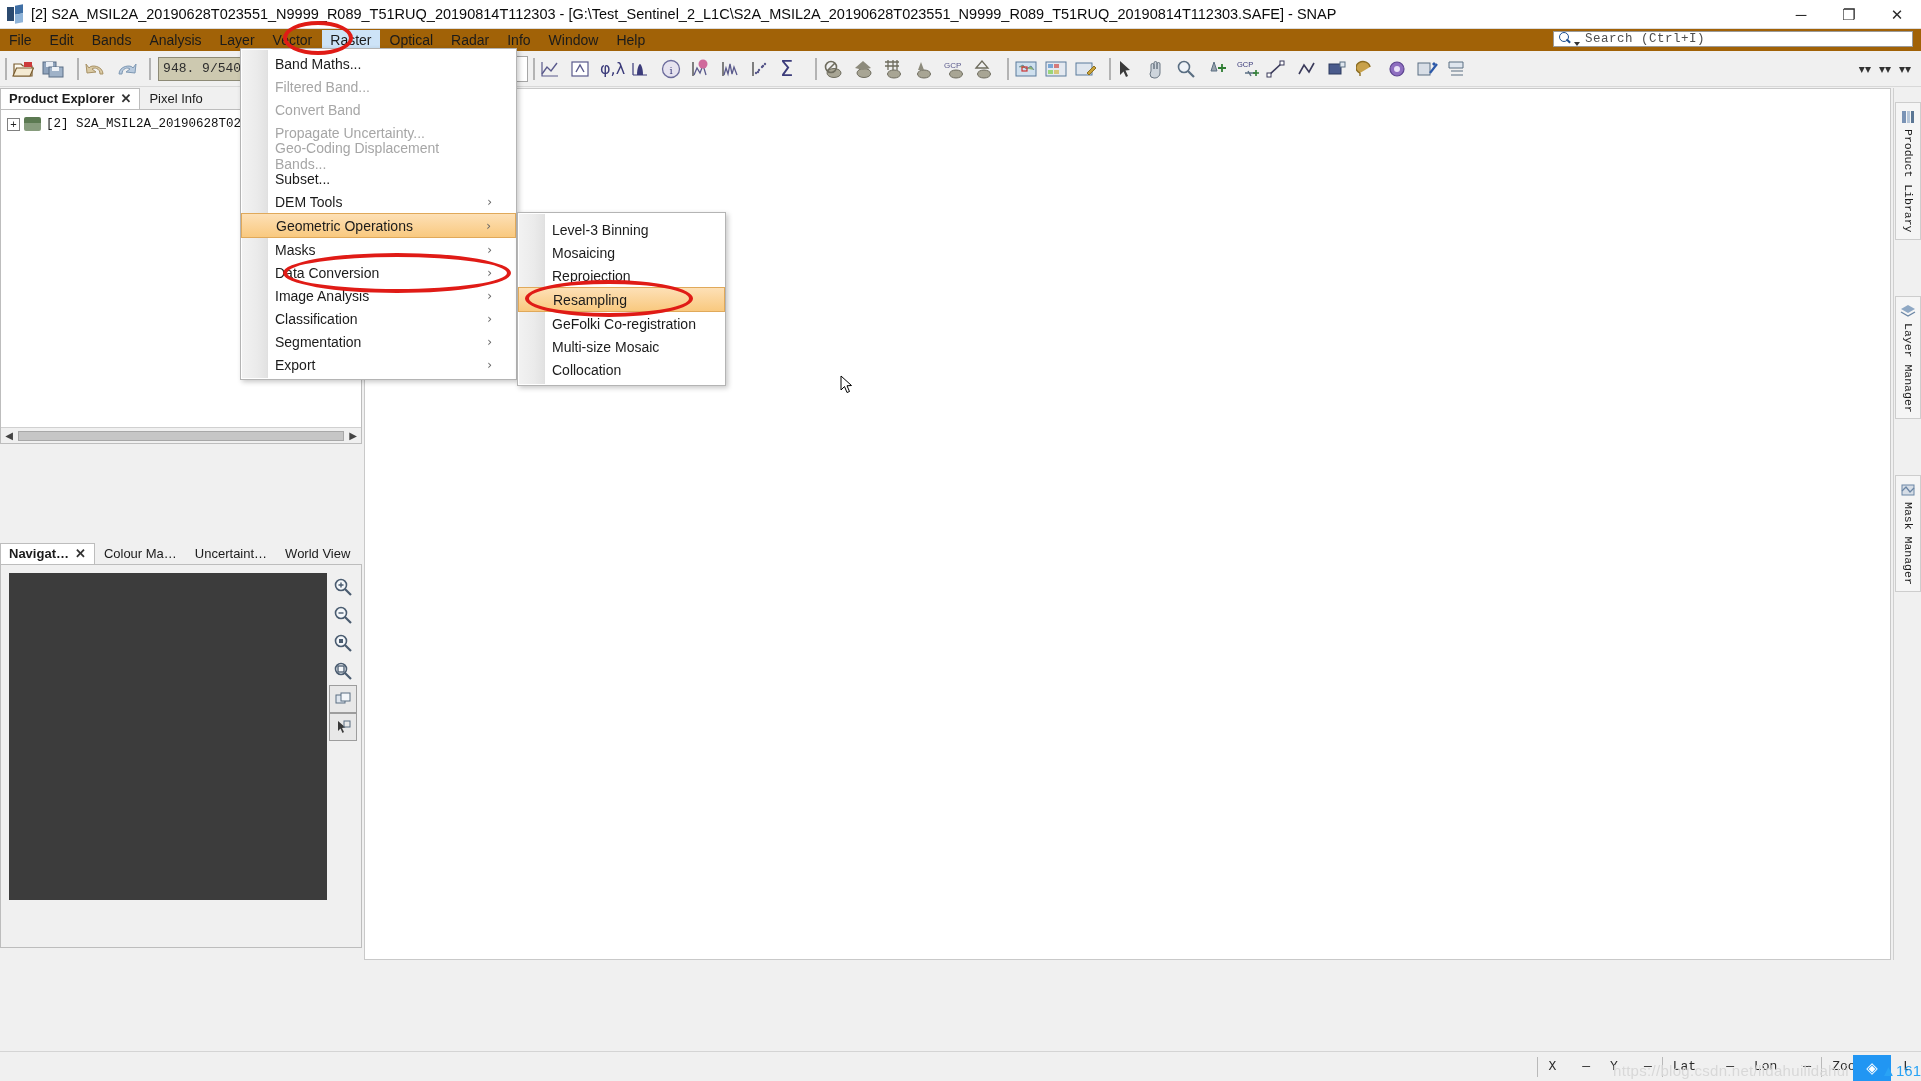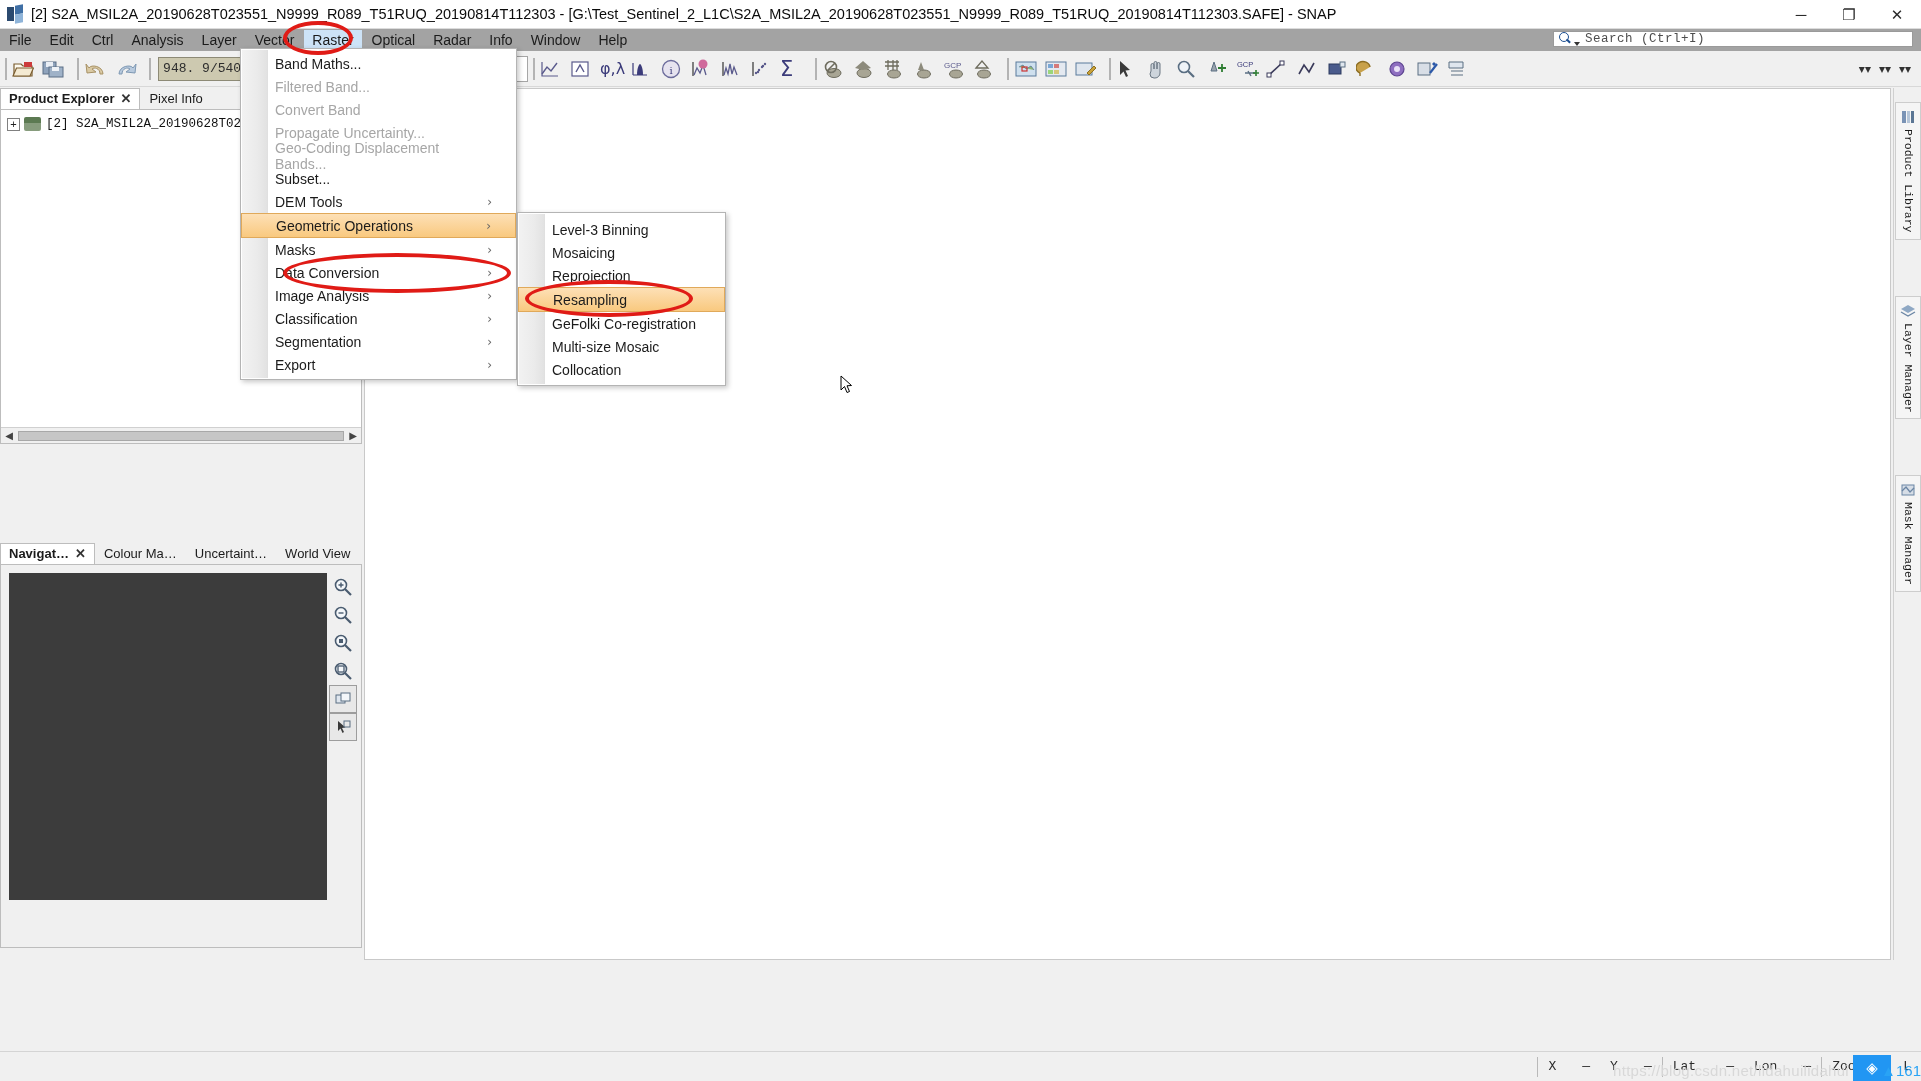--- a/index.html
+++ b/index.html
@@ -32,21 +32,21 @@
   }
   #win-buttons { margin-left: auto; display: flex; height: 29px; }
   .winbtn {
     width: 48px; height: 29px; display: flex; align-items: center; justify-content: center;
     color: #2a2a2a; font-size: 15px; line-height: 1;
   }
 
   
   #menubar {
     position: absolute; left: 0; top: 29px; width: 1921px; height: 22px;
-    background: #a3a3a3; display: flex; align-items: center;
+    background: #a16207; display: flex; align-items: center;
   }
   .menu-item {
     font-size: 14px; color: #1b1b1b; padding: 2px 8px 3px 8px; margin: 0 1px;
     line-height: 16px; white-space: nowrap;
   }
   .menu-item.active { background: #cde3f7; }
   #search-box {
     position: absolute; right: 8px; top: 2px; width: 360px; height: 16px;
     background: #ffffff; border: 1px solid #9a9a9a; display: flex; align-items: flex-end;
   }
@@ -301,21 +301,21 @@
   <div id="win-buttons">
     <div class="winbtn">─</div>
     <div class="winbtn">❐</div>
     <div class="winbtn close">✕</div>
   </div>
 </div>
 
 <div id="menubar">
   <div class="menu-item">File</div>
   <div class="menu-item">Edit</div>
-  <div class="menu-item">Ctrl</div>
+  <div class="menu-item">Bands</div>
   <div class="menu-item">Analysis</div>
   <div class="menu-item">Layer</div>
   <div class="menu-item">Vector</div>
   <div class="menu-item active">Raster</div>
   <div class="menu-item">Optical</div>
   <div class="menu-item">Radar</div>
   <div class="menu-item">Info</div>
   <div class="menu-item">Window</div>
   <div class="menu-item">Help</div>
 

